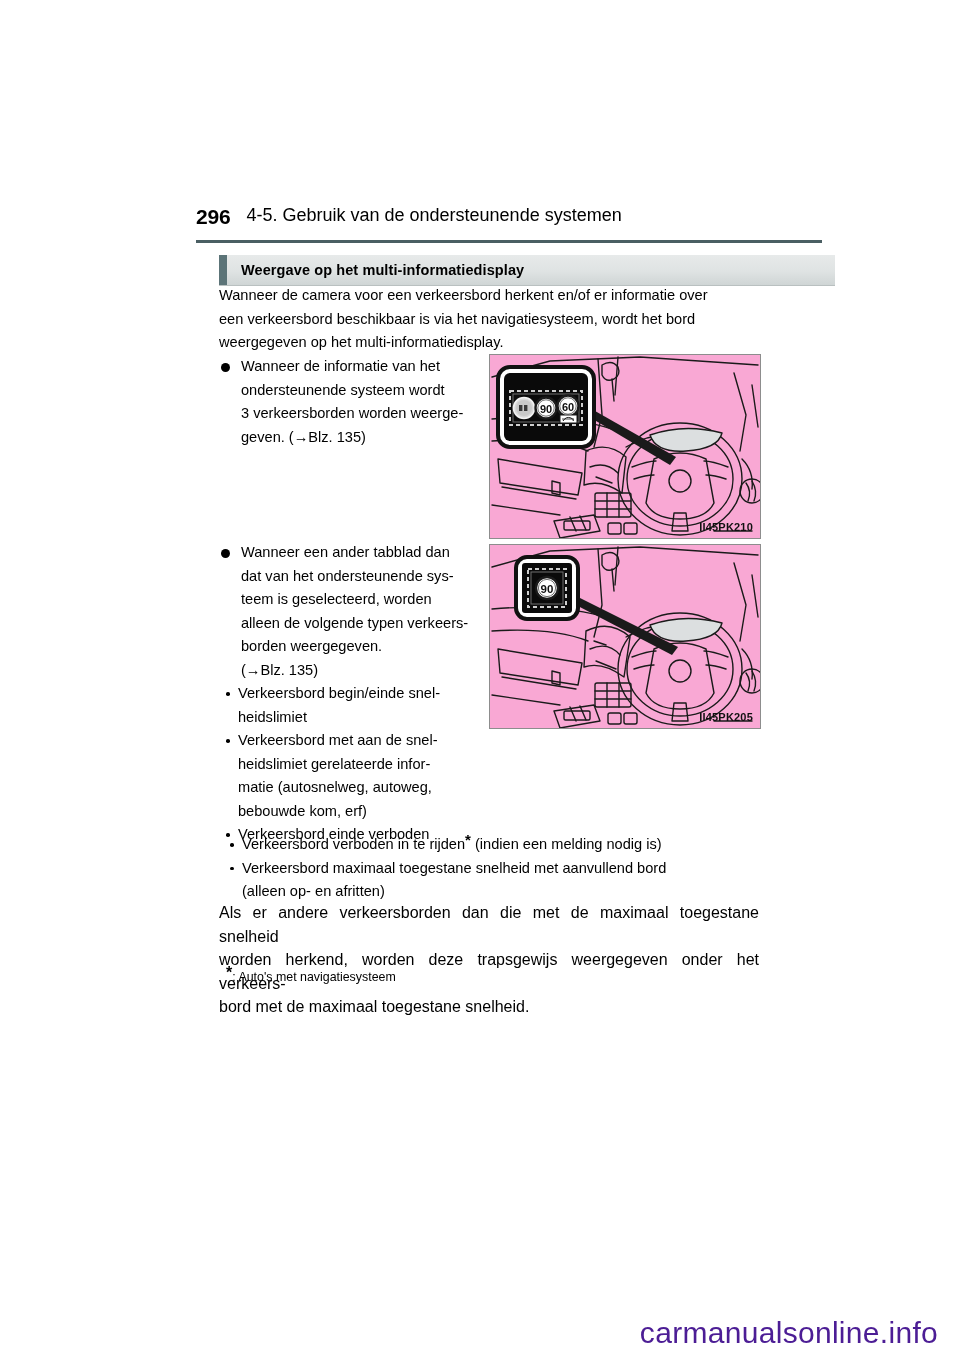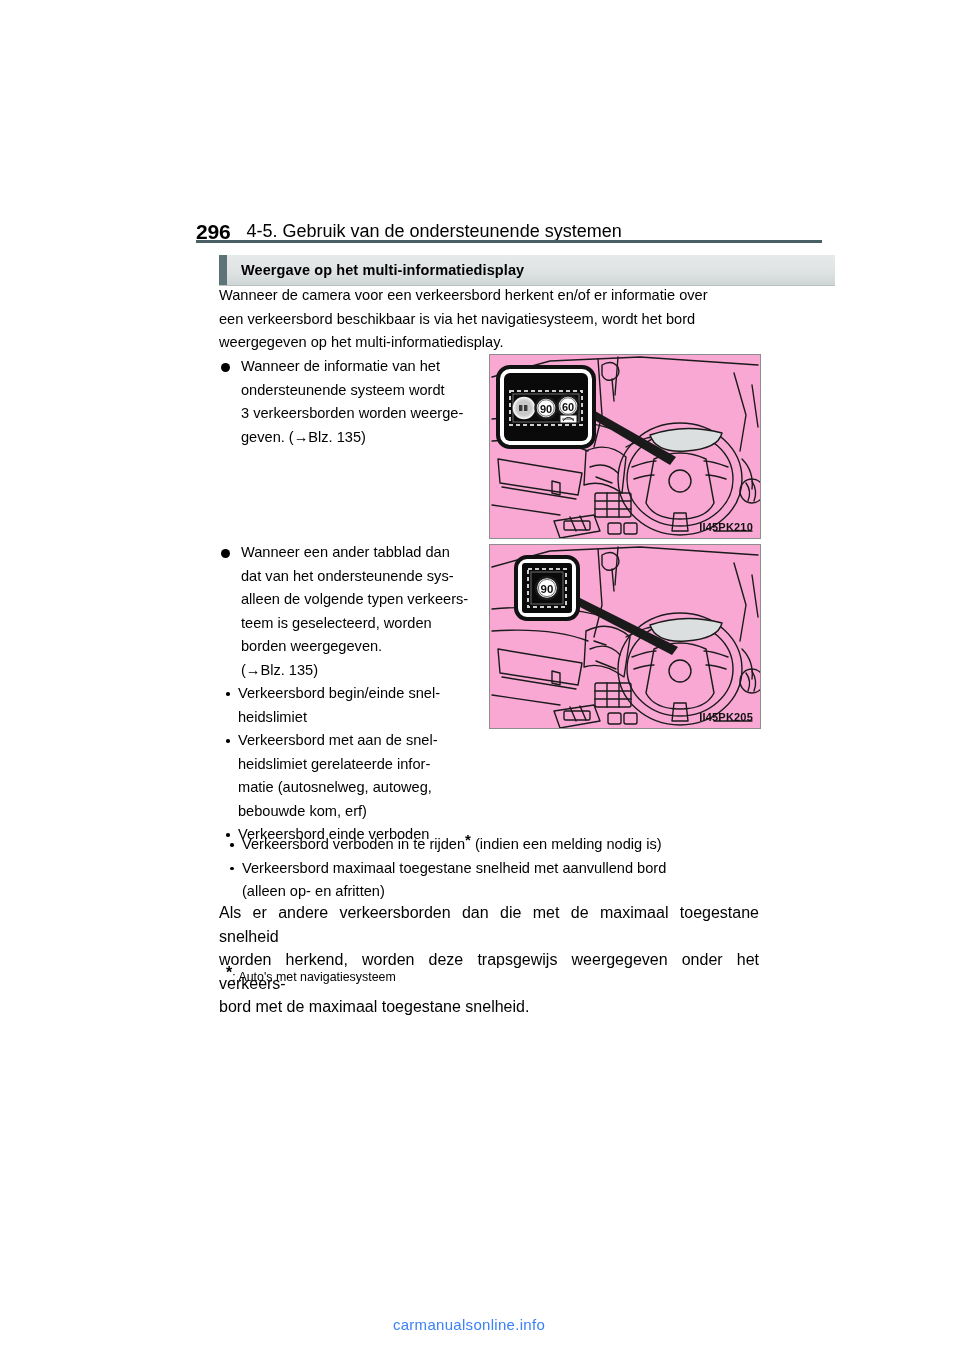--- a/index.html
+++ b/index.html
@@ -7,21 +7,21 @@
     width:960px;height:1358px;background:#ffffff;
     font-family:"Liberation Sans", sans-serif;
     color:#000;
     -webkit-font-smoothing:antialiased;
   }
   .page{position:relative;width:960px;height:1358px;overflow:hidden;}
 
   
   .runhead{
     position:absolute;left:196px;top:206px;width:626px;height:30px;
-    display:flex;align-items:flex-end;margin-top:6px;
+    display:flex;
   }
   .folio{
     font-size:21px;font-weight:bold;letter-spacing:-0.2px;line-height:1;
     margin-right:16px;
   }
   .runhead-title{font-size:18px;line-height:1;padding-bottom:2px;}
   .head-rule{
     position:absolute;left:196px;top:240px;width:626px;height:3px;
     background:#4a5f63;
   }
@@ -106,22 +106,22 @@
   #fig2{left:489px;top:544px;}
   .fig svg{display:block;width:270px;height:183px;}
   .figcode{
     position:absolute;right:7px;bottom:5px;
     font-size:11px;font-weight:bold;letter-spacing:0.2px;color:#111;
   }
 
   
   .watermark{
     position:absolute;left:0;right:0;top:1316px;
-    text-align:center;padding-right:22px;
-    font-size:15px;color:#3b82f6;letter-spacing:0.3px;
+    text-align:right;padding-right:22px;
+    font-size:30px;color:#4c1d95;letter-spacing:0.3px;
   }
 </style>
 </head>
 <body>
 
 <div class="page">
 
   <div class="runhead">
     <span class="folio">296</span>
     <span class="runhead-title">4-5. Gebruik van de ondersteunende systemen</span>
@@ -150,22 +150,22 @@
       </div>
     </div>
   </div>
 
   <div class="bullet-block" id="bb2">
     <div class="b-row">
       <span class="b-dot"></span>
       <div class="b-text">
         <div class="jst">Wanneer een ander tabblad dan</div>
         <div class="jst">dat van het ondersteunende sys-</div>
+        <div class="jst">teem is geselecteerd, worden</div>
         <div class="jst">alleen de volgende typen verkeers-</div>
-        <div class="jst">teem is geselecteerd, worden</div>
         <div class="lft">borden weergegeven.</div>
         <div class="lft">(→Blz. 135)</div>
       </div>
     </div>
     <ul class="sub-list">
       <li>
         <span class="sq"></span>
         <span class="jst" style="display:block">Verkeersbord begin/einde snel-</span>
         <span class="lft" style="display:block">heidslimiet</span>
       </li>

